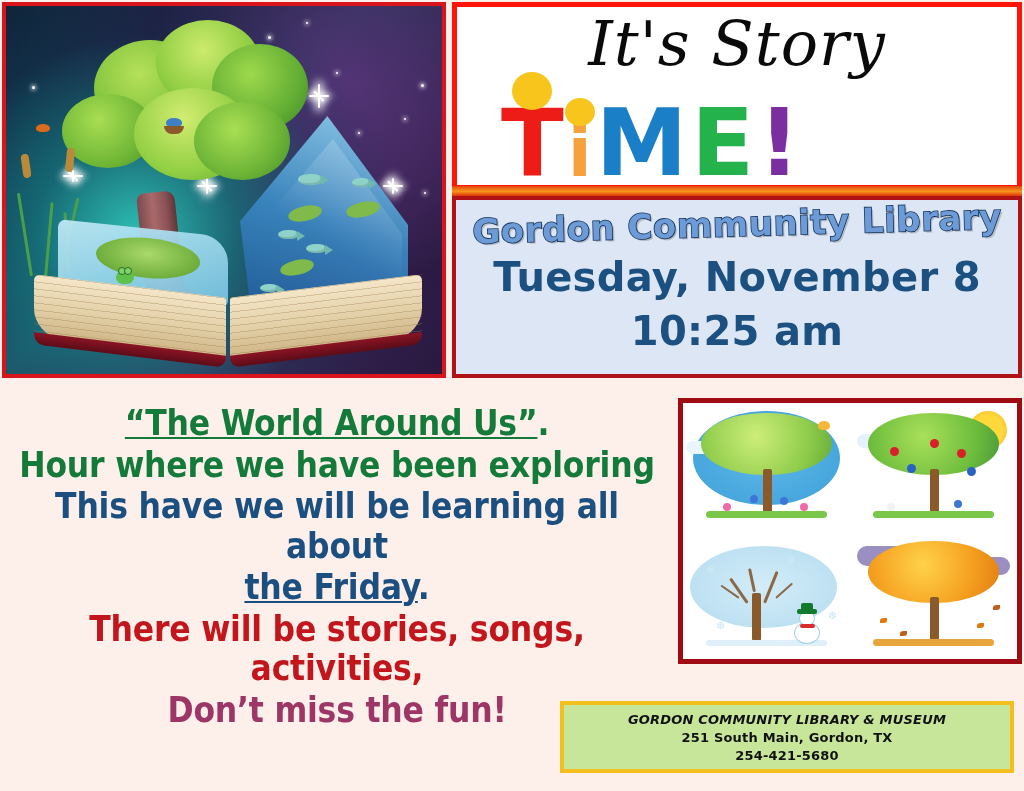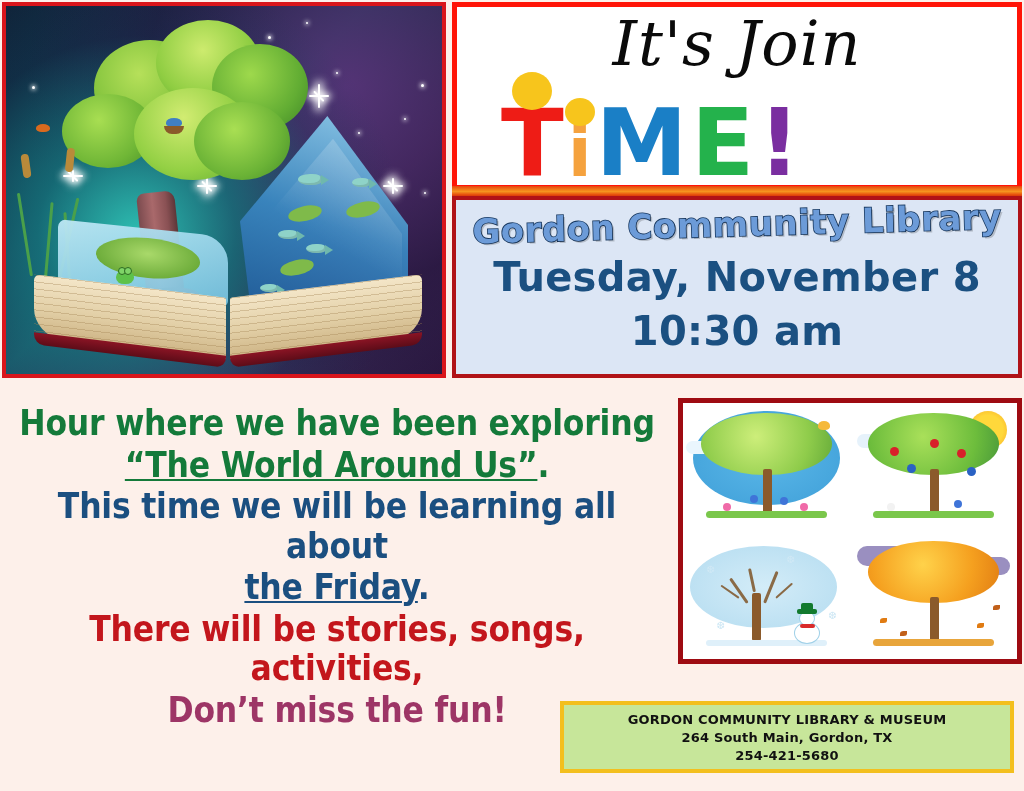--- a/index.html
+++ b/index.html
@@ -315,21 +315,21 @@
     display: flex; flex-direction: column;
     align-items: center; justify-content: center;
     gap: 3px;
   }
   .contact-box div {
     font-family: "DejaVu Sans", sans-serif;
     font-weight: bold;
     color: #111111;
     letter-spacing: 0.2px;
   }
-  .c1 { font-size: 13px; }
+  .c1 { font-size: 13px; font-style: italic; }
   .c2 { font-size: 13px; }
   .c3 { font-size: 13px; }
 </style>
 </head>
 <body>
 
 <div class="poster">
 
   <div class="book-panel">
     <div class="book-sky"></div>
@@ -385,44 +385,44 @@
       <div class="page-left">
           <div class="book-lines"></div>
         </div>
       <div class="page-right">
           <div class="book-lines"></div>
         </div>
     </div>
   </div>
 
   <div class="storytime-box">
-    <div class="its-story">It's Join</div>
+    <div class="its-story">It's Story</div>
     <div class="time-row">
       <span class="tl t">
         <span class="dot-y"></span>T</span>
       <span class="tl i">
         <span class="dot-y"></span>i</span>
       <span class="tl m">M</span>
       <span class="tl e">E</span>
       <span class="tl ex">!</span>
     </div>
   </div>
 
   <div class="stripe"></div>
 
   <div class="library-box">
     <div class="lib-name">Gordon Community Library</div>
     <div class="lib-line lib-date">Tuesday, November 8</div>
-    <div class="lib-line lib-time">10:30 am</div>
+    <div class="lib-line lib-time">10:25 am</div>
   </div>
 
   <div class="body-copy">
+    <p class="p-green"><span class="u">“The World Around Us”</span><span>.</span></p>
     <p class="p-green">Hour where we have been exploring</p>
-    <p class="p-green"><span class="u">“The World Around Us”</span><span>.</span></p>
-    <p class="p-navy">This time we will be learning all about</p>
+    <p class="p-navy">This have we will be learning all about</p>
     <p class="p-navy"><span class="u">the Friday</span><span>.</span></p>
     <p class="p-red">There will be stories, songs, activities,</p>
     <p class="p-plum">Don’t miss the fun!</p>
   </div>
 
   <div class="seasons-box">
 
     <div class="season-cell sc-tl">
       <div class="sky-blob" style="background:radial-gradient(ellipse at 50% 50%,#5ab7e8,#3f9fd8);"></div>
       <div class="cloud" style="left:2%;top:30%;width:34px;height:13px;background:#eaf6fd;"></div>
@@ -481,17 +481,17 @@
       <div class="ground" style="background:#e8a53b;"></div>
       <div class="leaf-fall" style="left:18%;bottom:28%;background:#e07b12;"></div>
       <div class="leaf-fall" style="left:30%;bottom:18%;background:#c1601a;"></div>
       <div class="leaf-fall" style="right:20%;bottom:24%;background:#e07b12;"></div>
       <div class="leaf-fall" style="right:10%;bottom:38%;background:#c1601a;"></div>
     </div>
   </div>
 
   <div class="contact-box">
     <div class="c1">GORDON COMMUNITY LIBRARY &amp; MUSEUM</div>
-    <div class="c2">264 South Main, Gordon, TX</div>
+    <div class="c2">251 South Main, Gordon, TX</div>
     <div class="c3">254-421-5680</div>
   </div>
 
 </div>
 
 </body></html>

